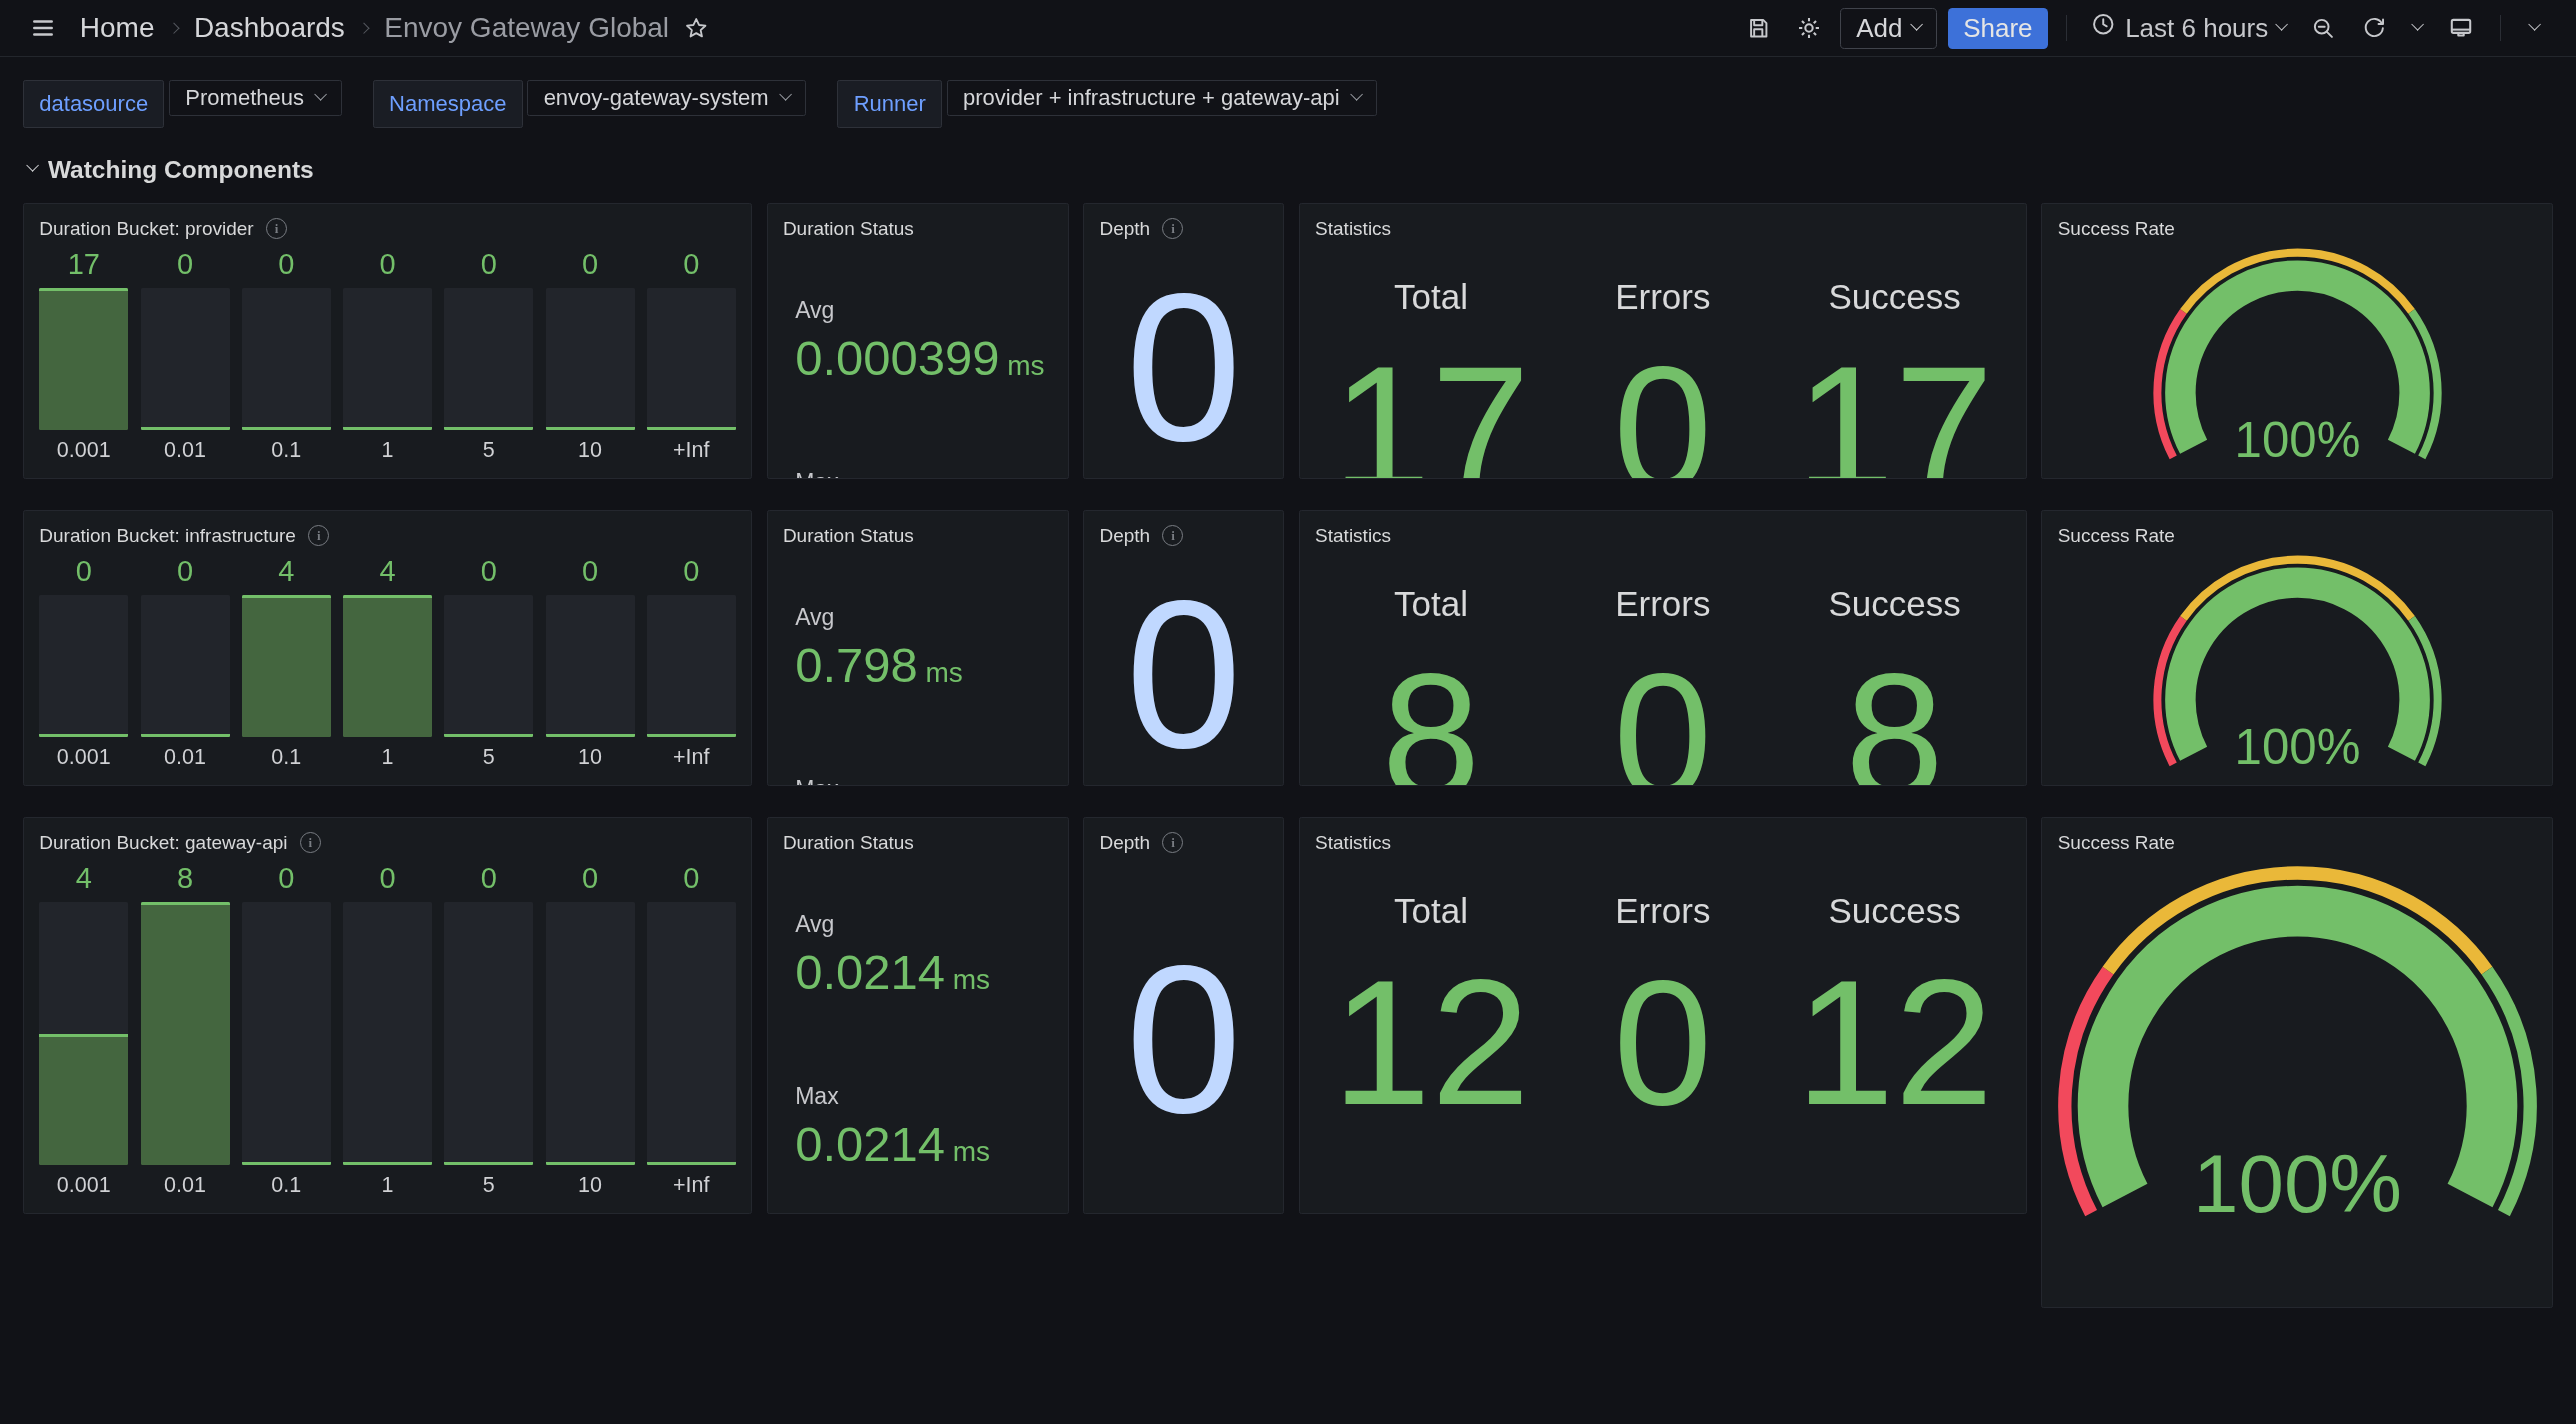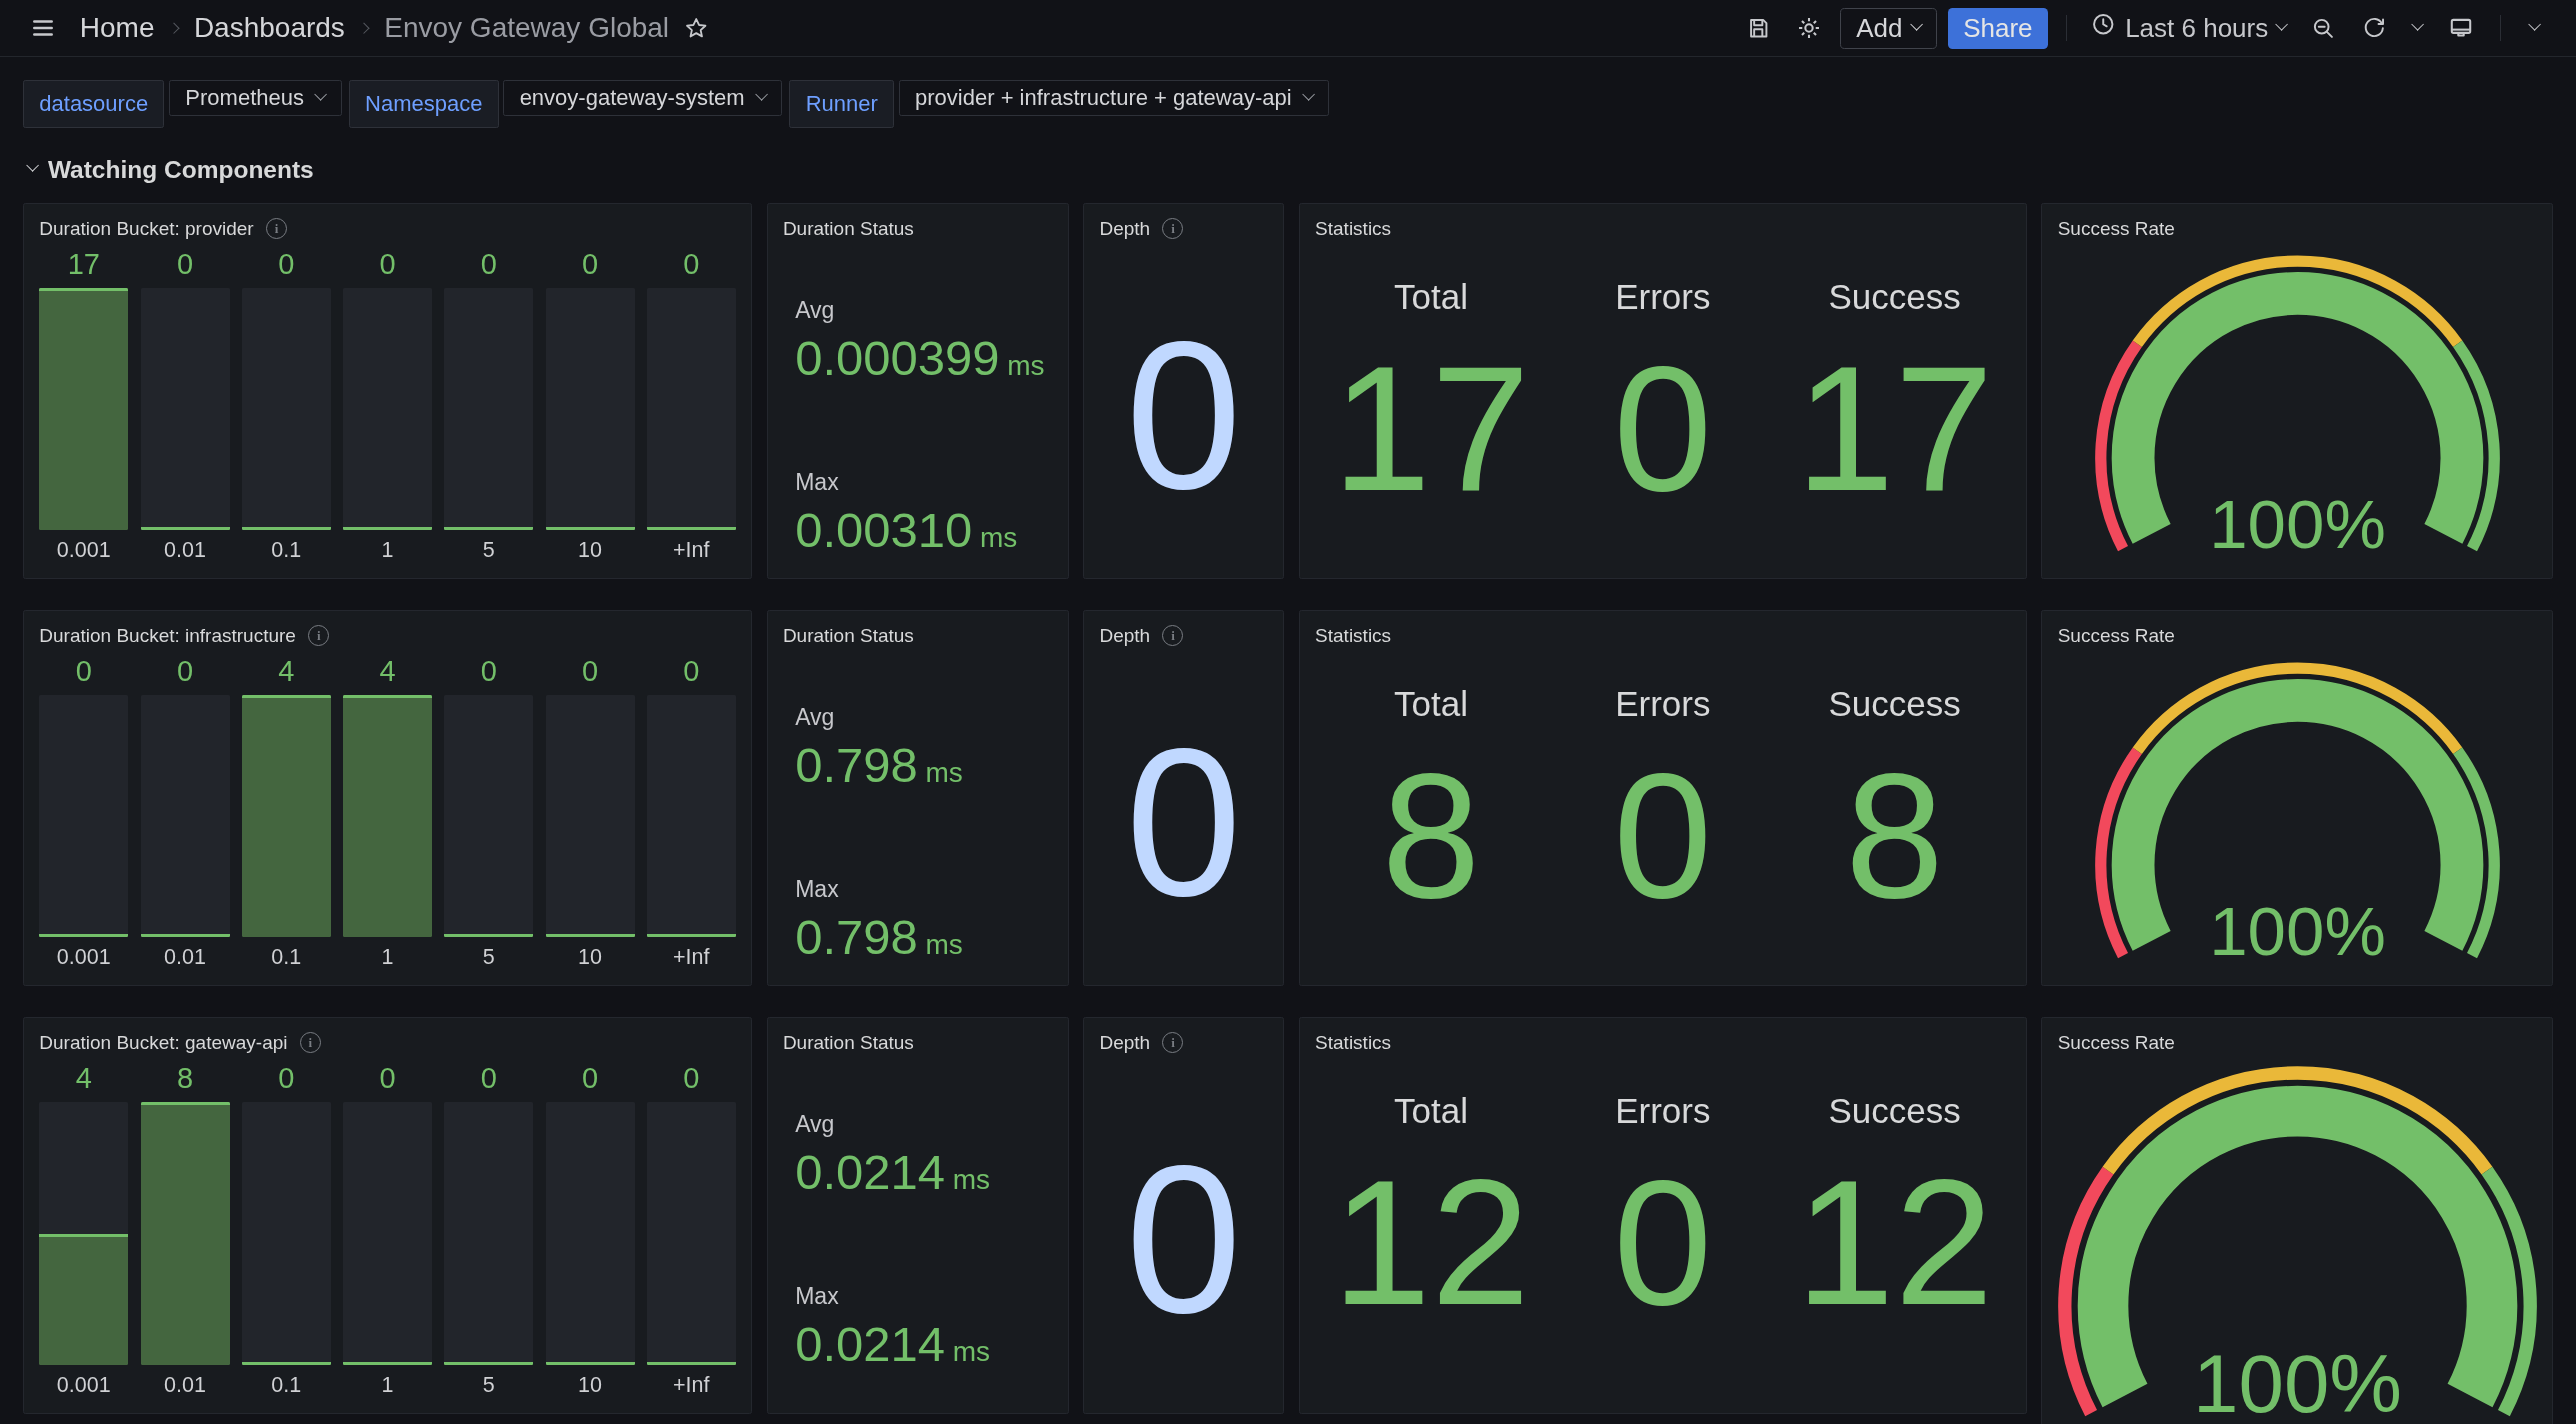--- a/index.html
+++ b/index.html
@@ -44,37 +44,37 @@
   .tb-right{display:flex;align-items:center;gap:10.7px;}
   .tb-divider{width:0.8px;height:26px;background:#2B2E35;margin:0 7.7px;}
   .btn{display:flex;align-items:center;gap:9.2px;font-size:26px;border-radius:4.6px;cursor:pointer;
     padding:7.7px 15.3px;height:41px;border:0.8px solid transparent;font-family:inherit;}
   .btn-outline{background:transparent;border-color:#40434B;color:var(--text);}
   .btn-primary{background:var(--blue);color:#e5e5e5;border:none;font-weight:500;}
   .btn-ghost{background:none;border:none;color:var(--icon);}
   .chev{width:9.2px;height:9.2px;border-right:1.9px solid currentColor;border-bottom:1.9px solid currentColor;
     transform:rotate(45deg) translate(-1.5px,-1.5px);display:inline-block;}
   
-  .filters{display:flex;gap:7px;margin:23px 23px 0;}
+  .filters{display:flex;gap:31px;margin:23px 23px 0;}
   .filter{display:flex;gap:4.6px;align-items:stretch;}
   .f-label{background:#1A1D24;border:0.8px solid #2E3139;border-radius:2.3px;
     color:var(--label-blue);font-size:22px;display:flex;align-items:center;padding:0 15.3px;height:48px;cursor:pointer;}
   .f-value{background:#111217;border:0.8px solid #2E3139;border-radius:2.3px;
     color:var(--text);font-size:22px;display:flex;align-items:center;gap:12.3px;padding:0 15.3px;height:36px;cursor:pointer;}
   .f-value .chev{color:#9DA0A6;margin-top:-3.1px;}
   
   .section-header{display:flex;align-items:center;gap:10.7px;margin:28px 0 0 28px;height:28px;cursor:pointer;}
   .section-header .chev{color:var(--text);margin-top:-4.6px;}
   .section-title{font-size:24.5px;font-weight:700;color:#D8D9DA;}
   
   .dashboard{margin-top:19px;padding:0 23px;}
   .row{display:grid;grid-template-columns:729px 302px 201px 728px auto;gap:14.6px;margin-bottom:31px;align-items:start;}
   .row:last-child{margin-bottom:0;}
   .panel{background:var(--panel);border:0.8px solid var(--panel-border);border-radius:2.3px;
-    height:376px;padding:10.7px 15.3px;display:flex;flex-direction:column;overflow:hidden;position:relative;}
+    height:276px;padding:10.7px 15.3px;display:flex;flex-direction:column;overflow:hidden;position:relative;}
   .row3 .panel{height:397px;}
   .row3 .panel.p-success{height:491px;}
   .panel-header{display:flex;align-items:center;gap:12.3px;height:28px;flex:none;}
   .panel-title{font-size:19px;font-weight:500;color:#D8D9DA;white-space:nowrap;}
   .info{width:21px;height:21px;border:1.5px solid #797D83;border-radius:50%;color:#797D83;
     display:flex;align-items:center;justify-content:center;flex:none;}
   .info::after{content:"i";font-size:13px;font-weight:600;font-family:"Liberation Serif",serif;}
   
   .bars{flex:1;display:flex;gap:12.3px;margin-top:4.6px;min-height:0;}
   .bar-col{flex:1;display:flex;flex-direction:column;min-width:0;}

